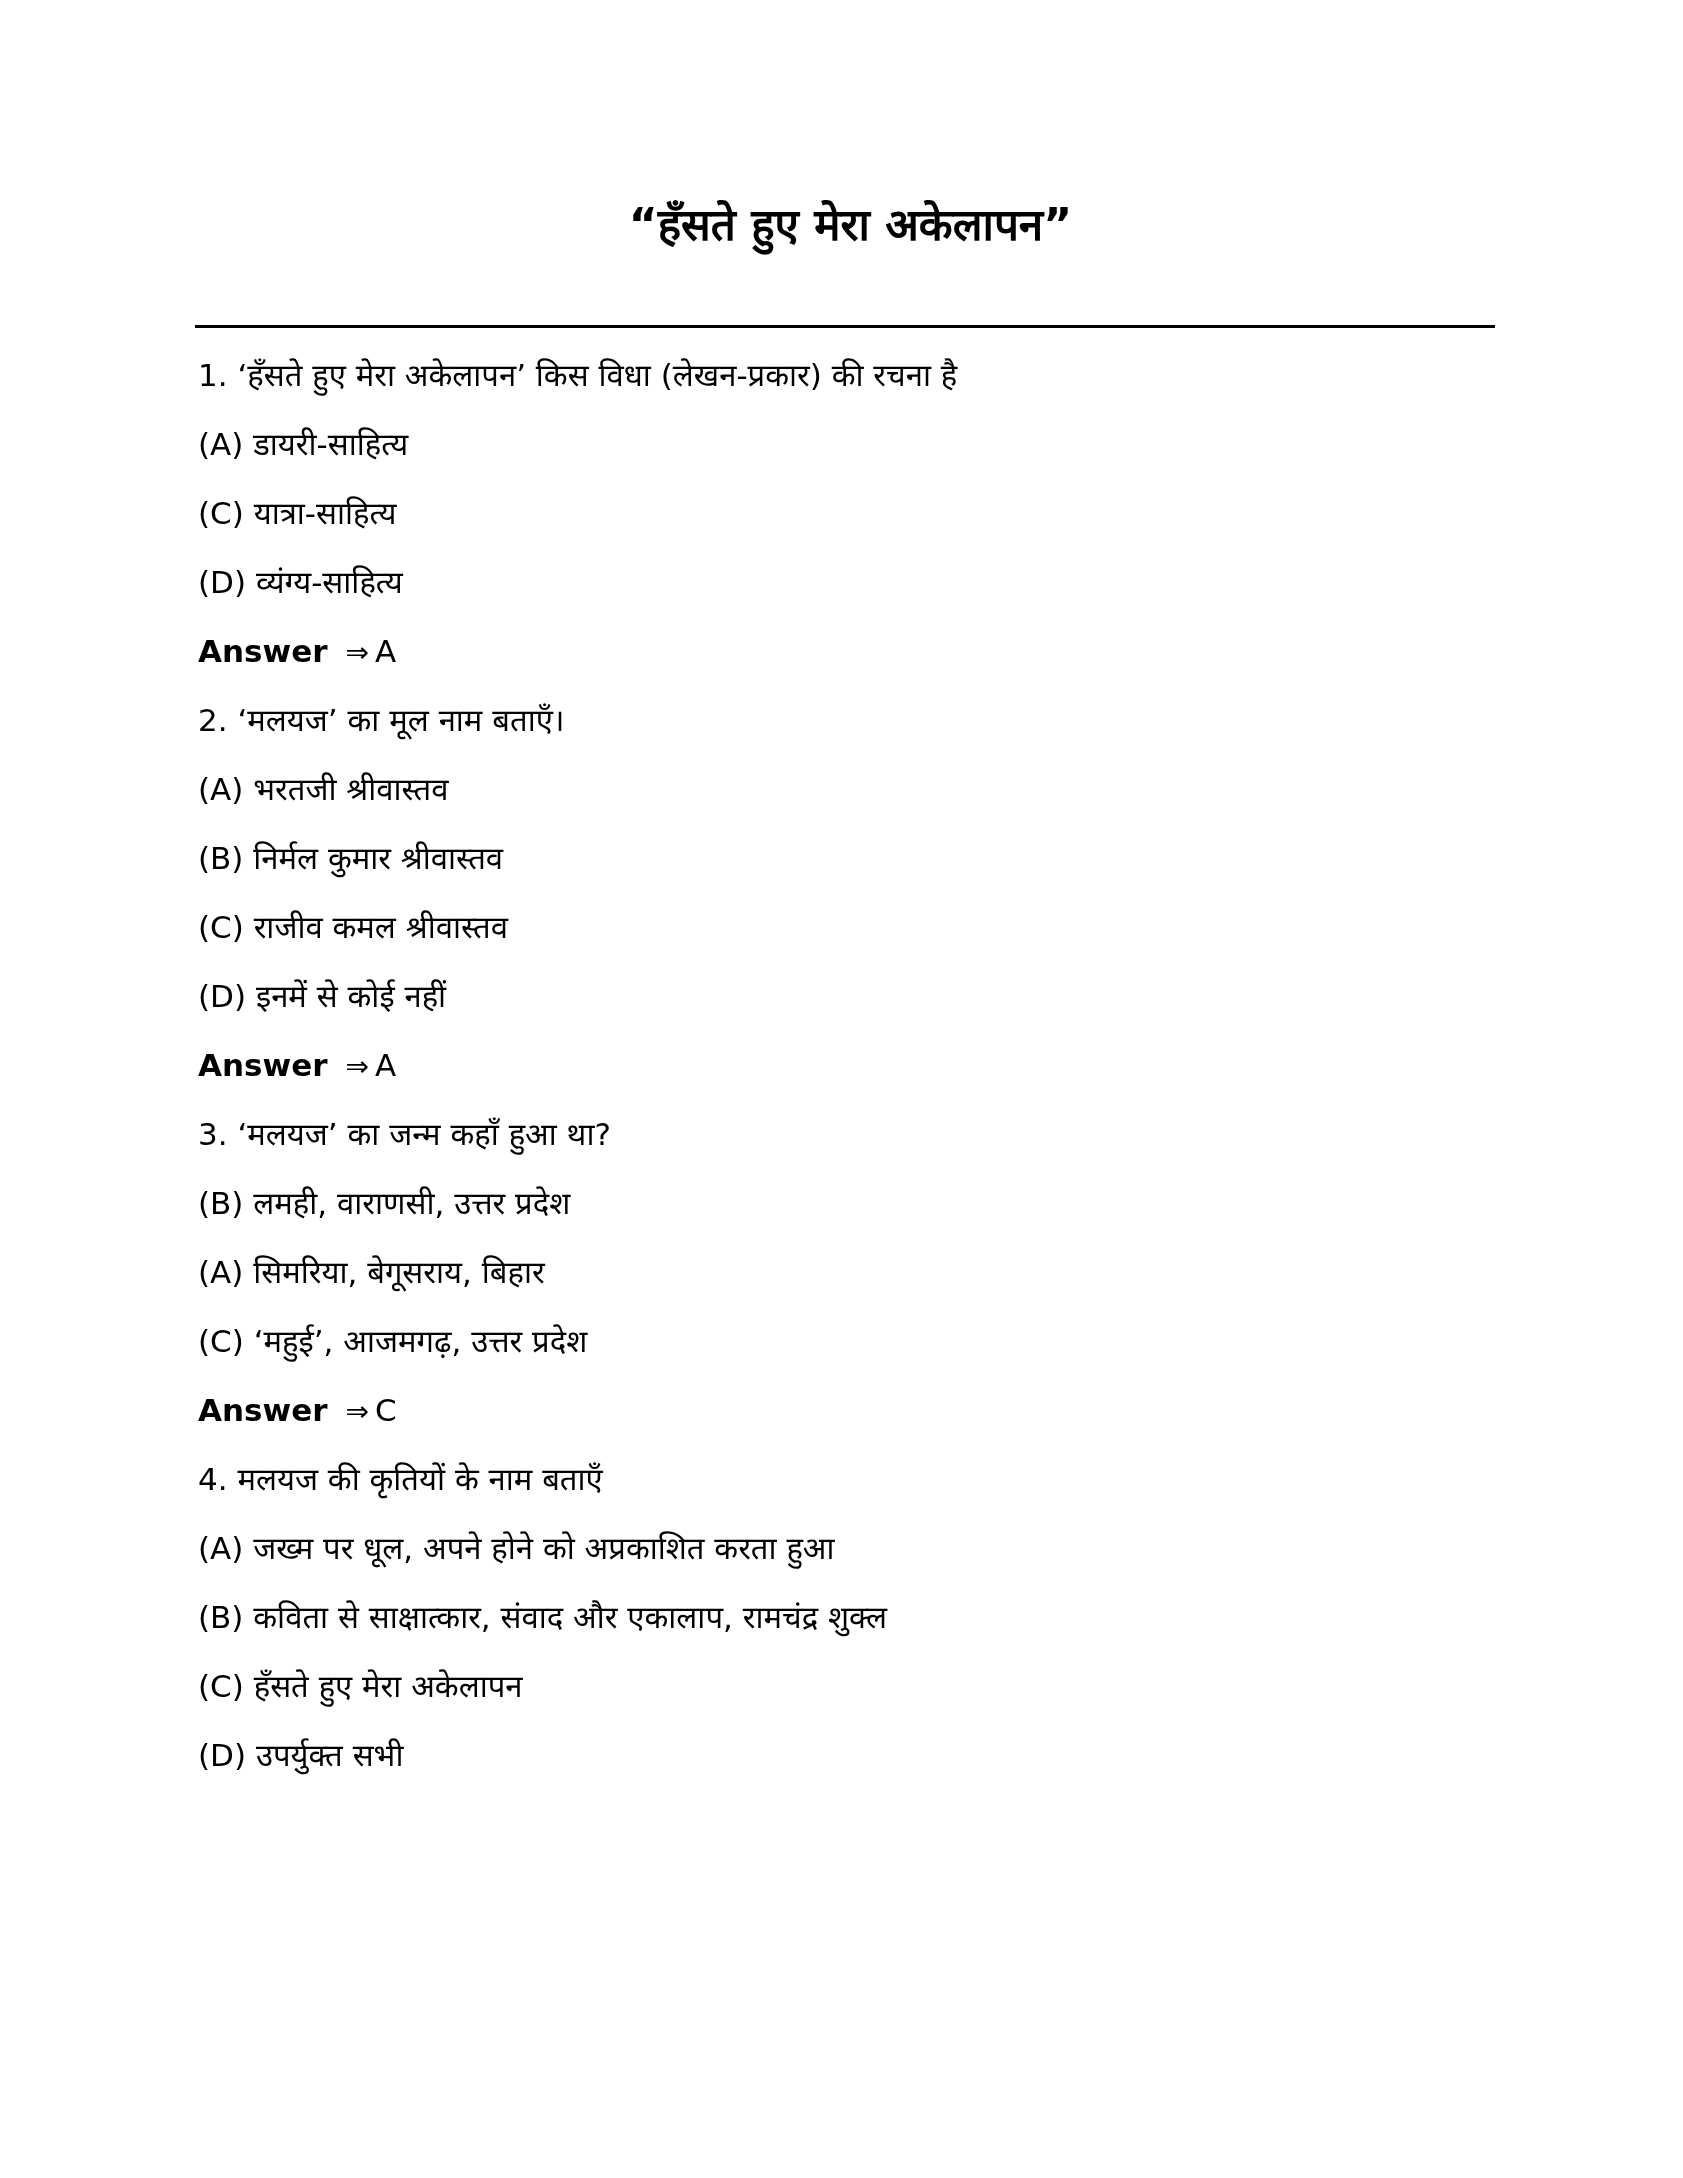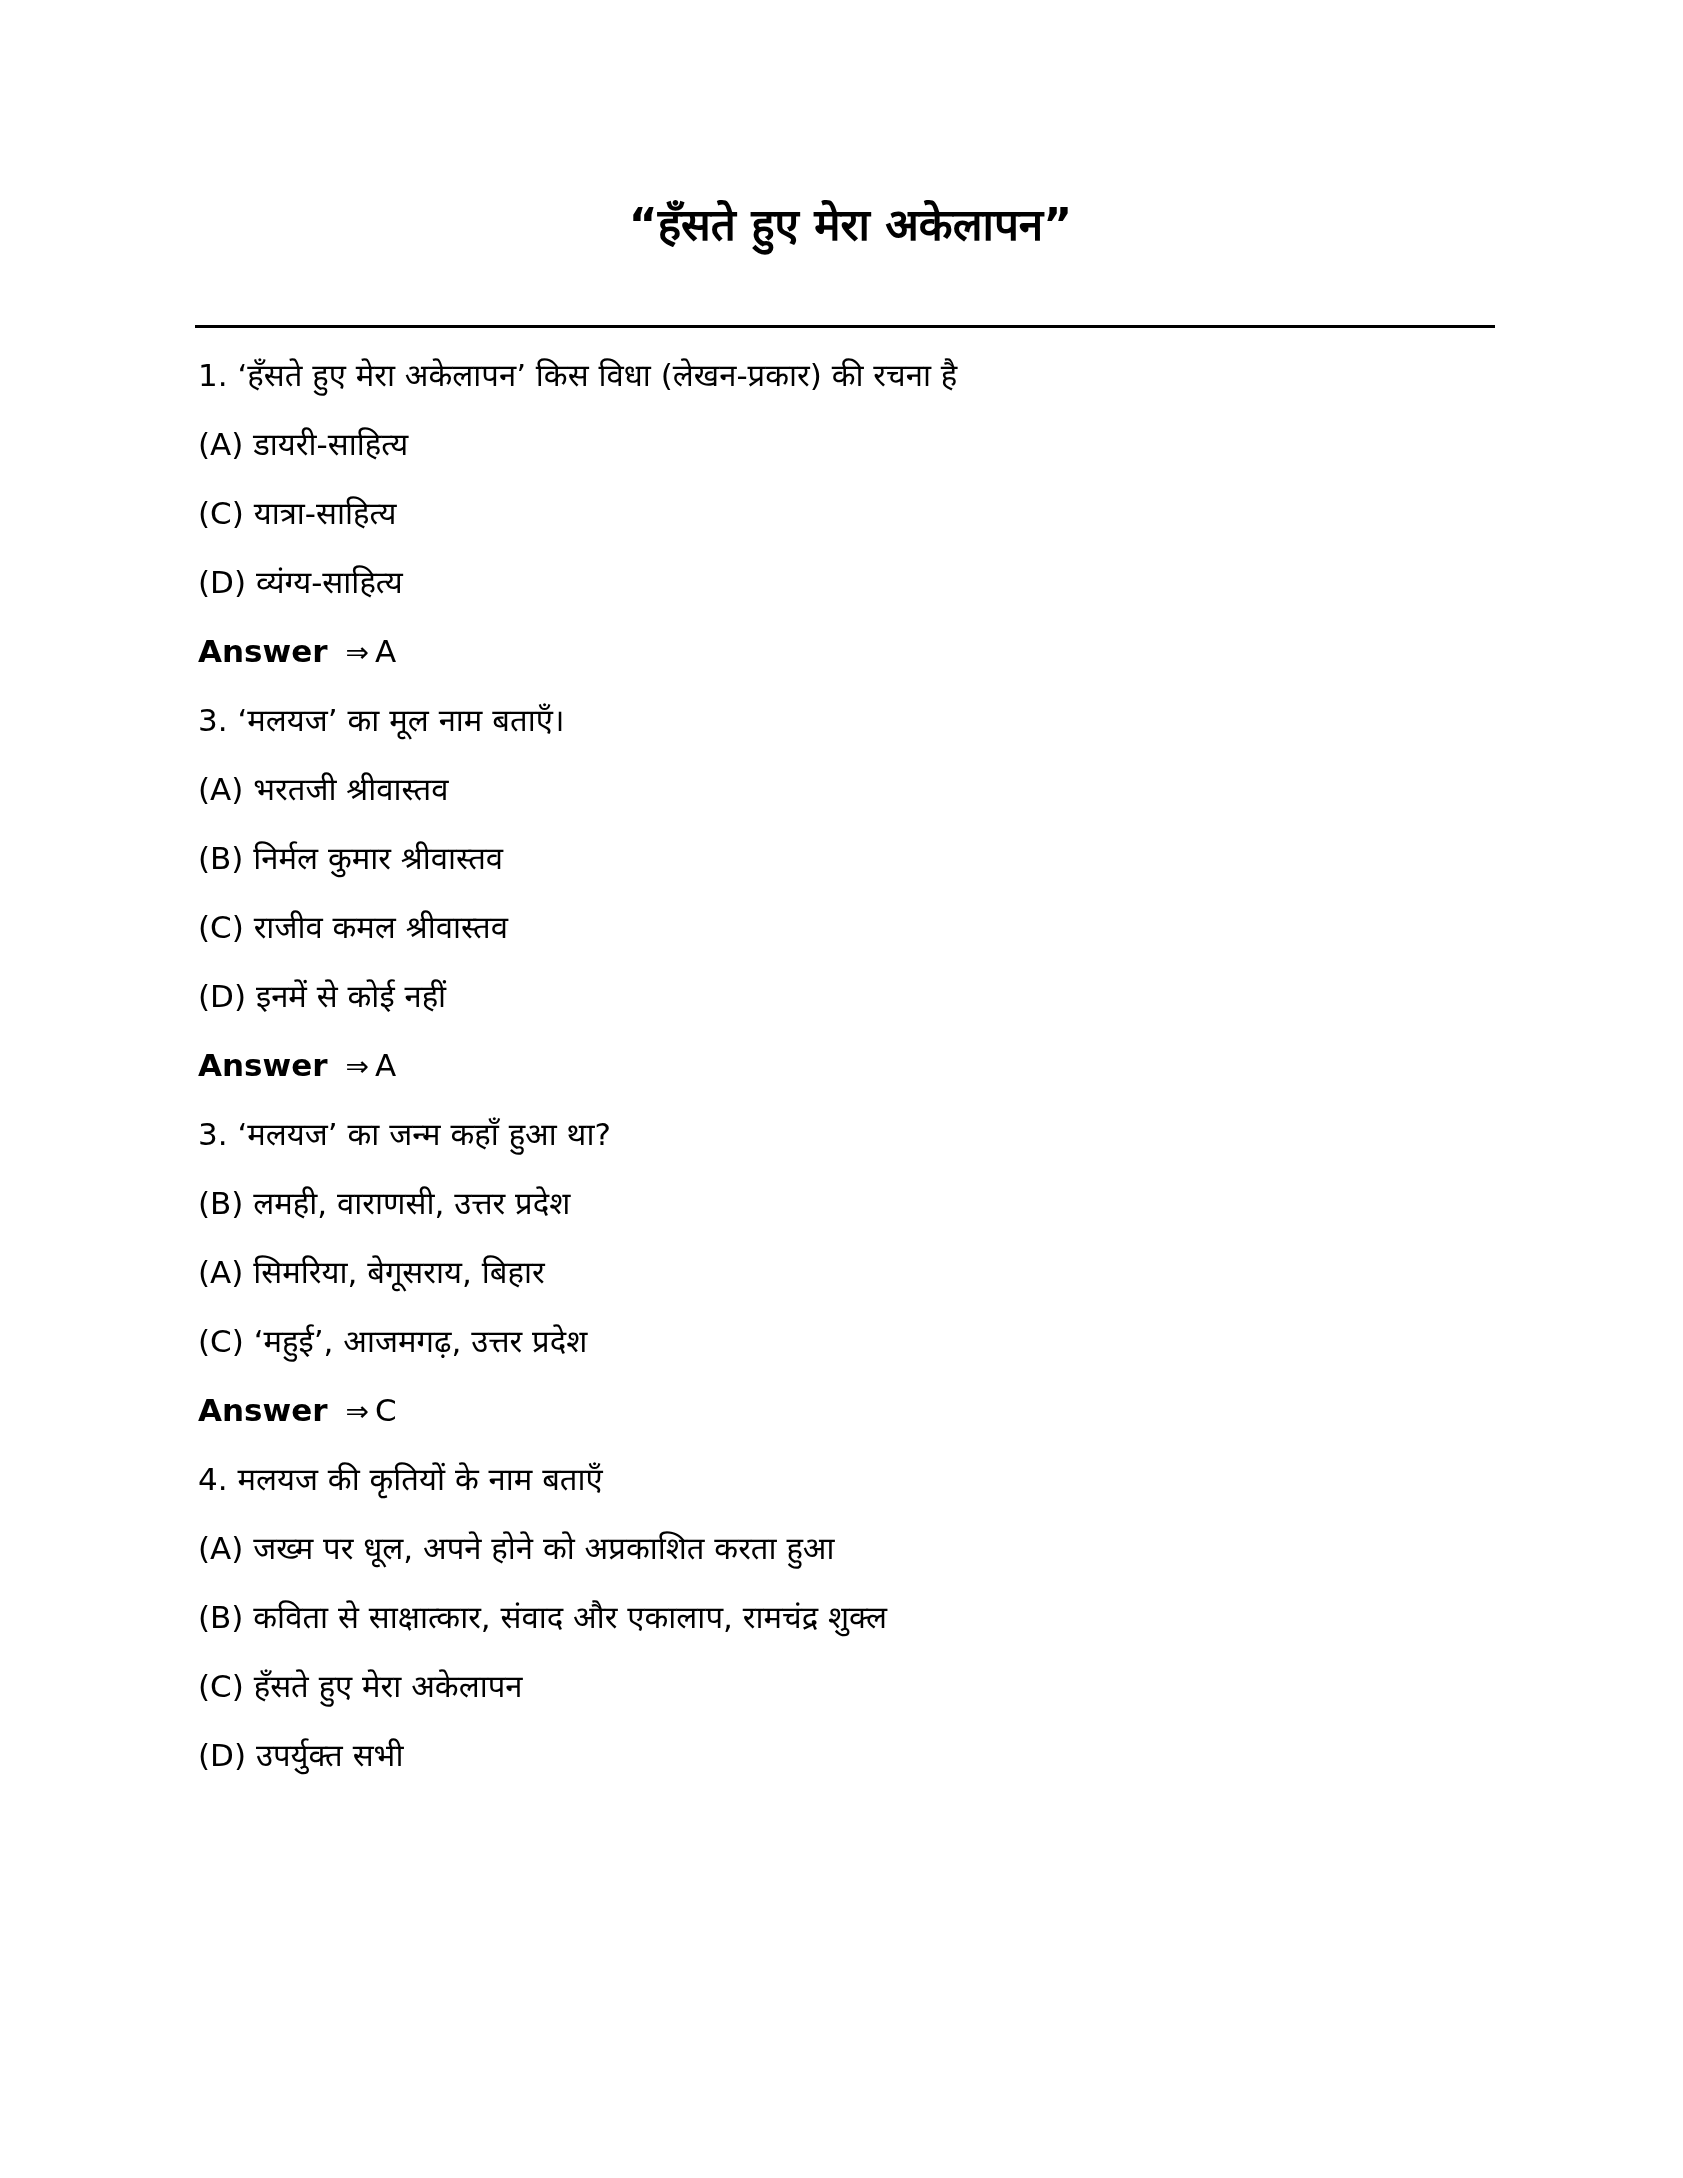--- a/index.html
+++ b/index.html
@@ -77,21 +77,21 @@
   <div class="content">
 
     <div class="line">1. ‘हँसते हुए मेरा अकेलापन’ किस विधा (लेखन-प्रकार) की रचना है</div>
     <div class="line">(A) डायरी-साहित्य</div>
     <div class="line">(C) यात्रा-साहित्य</div>
     <div class="line">(D) व्यंग्य-साहित्य</div>
     <div class="line">
       <span class="answer-label">Answer</span><span class="arrow">⇒</span><span>A</span>
     </div>
 
-    <div class="line">3. ‘मलयज’ का मूल नाम बताएँ।</div>
+    <div class="line">2. ‘मलयज’ का मूल नाम बताएँ।</div>
     <div class="line">(A) भरतजी श्रीवास्तव</div>
     <div class="line">(B) निर्मल कुमार श्रीवास्तव</div>
     <div class="line">(C) राजीव कमल श्रीवास्तव</div>
     <div class="line">(D) इनमें से कोई नहीं</div>
     <div class="line">
       <span class="answer-label">Answer</span><span class="arrow">⇒</span><span>A</span>
     </div>
 
     <div class="line">3. ‘मलयज’ का जन्म कहाँ हुआ था?</div>
     <div class="line">(B) लमही, वाराणसी, उत्तर प्रदेश</div>

